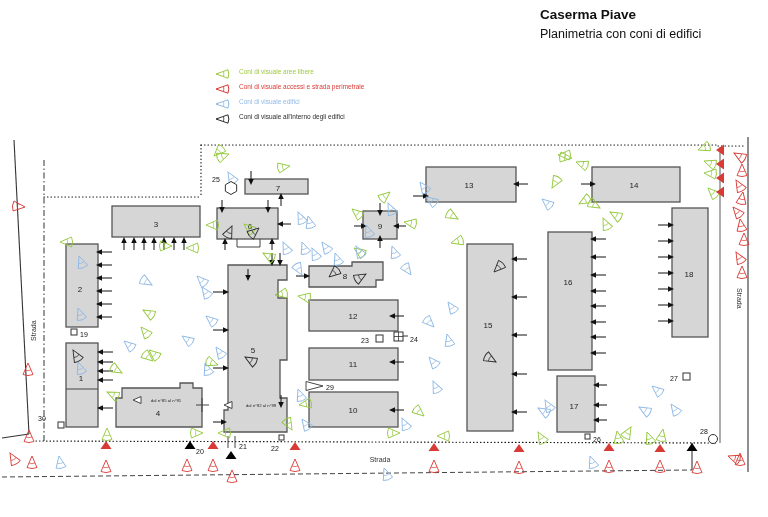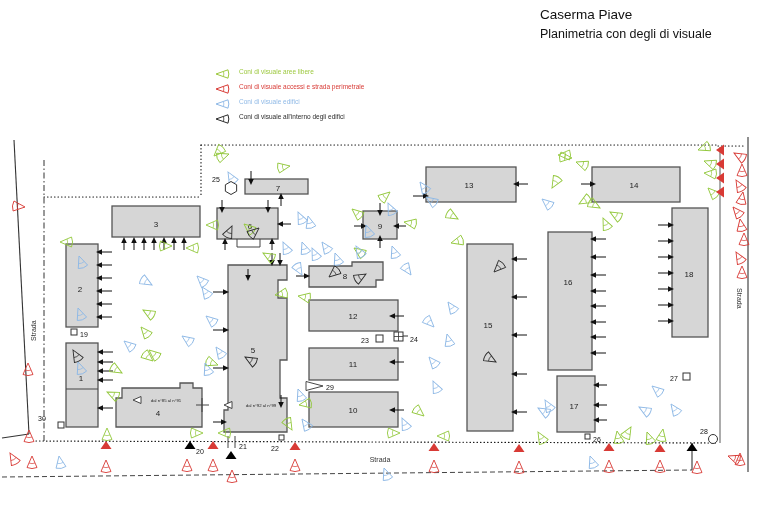--- a/index.html
+++ b/index.html
@@ -1,33 +1,33 @@
 <!DOCTYPE html>
 <html><head>
 <meta charset="utf-8">
 <style>
   html,body{margin:0;padding:0;background:#fff;}
   .stage{position:relative;width:768px;height:517px;background:#fff;overflow:hidden;
          font-family:"Liberation Sans", sans-serif;}
   .titleblock{position:absolute;left:540px;top:6px;color:#111;}
-  .titleblock .t1{font-size:13.5px;font-weight:normal;line-height:1.4;}
+  .titleblock .t1{font-size:13.5px;font-weight:bold;line-height:1.4;}
   .titleblock .t2{font-size:12.5px;line-height:1.5;}
   .legend{position:absolute;left:215px;top:64px;}
   .legend .row{display:flex;align-items:center;height:15px;}
   .legend .sw{width:20px;height:12px;margin-right:4px;flex:0 0 auto;}
   .legend .lbl{font-size:6.5px;white-space:nowrap;}
   svg text{font-family:"Liberation Sans", sans-serif;}
 </style>
 </head>
 <body>
 
 <div class="stage">
   <div class="titleblock">
     <div class="t1">Caserma Piave</div>
-    <div class="t2">Planimetria con degli di visuale</div>
+    <div class="t2">Planimetria con coni di edifici</div>
   </div>
   <div class="legend" id="legend">
       <div class="row">
         <span class="sw"><svg width="20" height="12">
             <path d="M1 6 L13 1.8 A11.5 11.5 0 0 1 13 10.2 Z" fill="none" stroke="#9cc83d" stroke-width="1"></path>
             <path d="M8.5 3.8 A7.5 7.5 0 0 1 8.5 8.2" fill="none" stroke="#9cc83d" stroke-width="0.8"></path>
           </svg></span>
         <span class="lbl" style="color:#9cc83d">Coni di visuale aree libere</span>
       </div>
       <div class="row">

